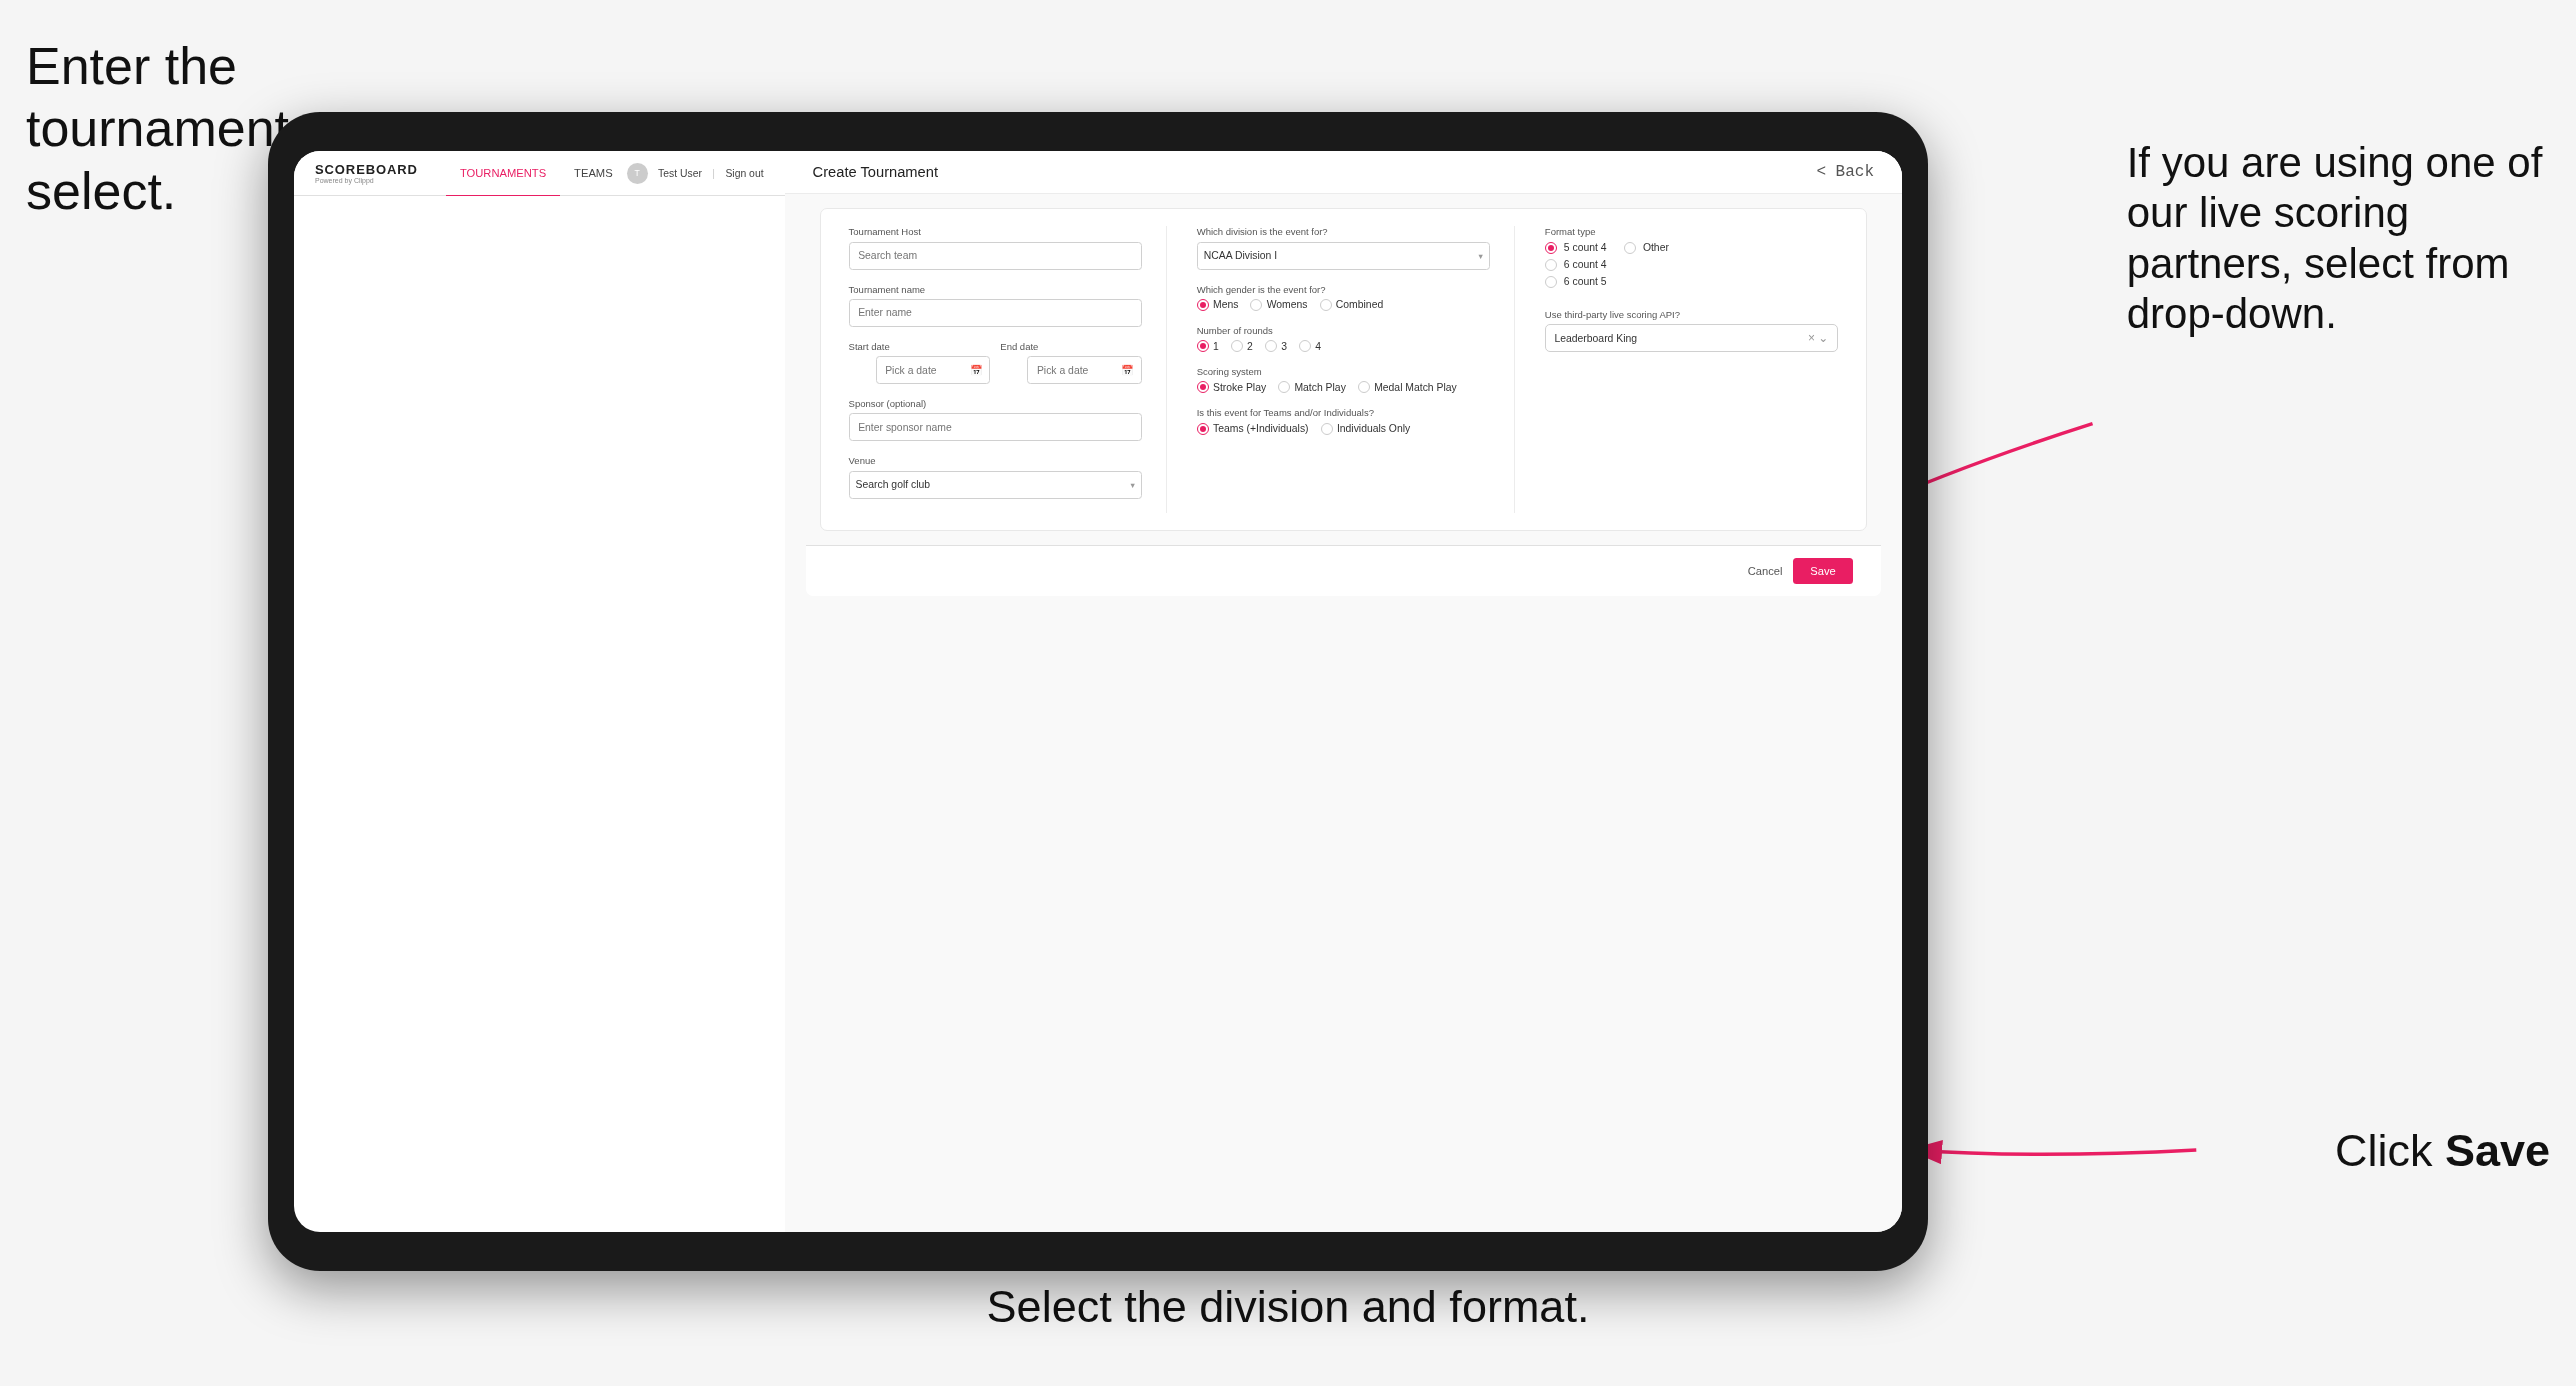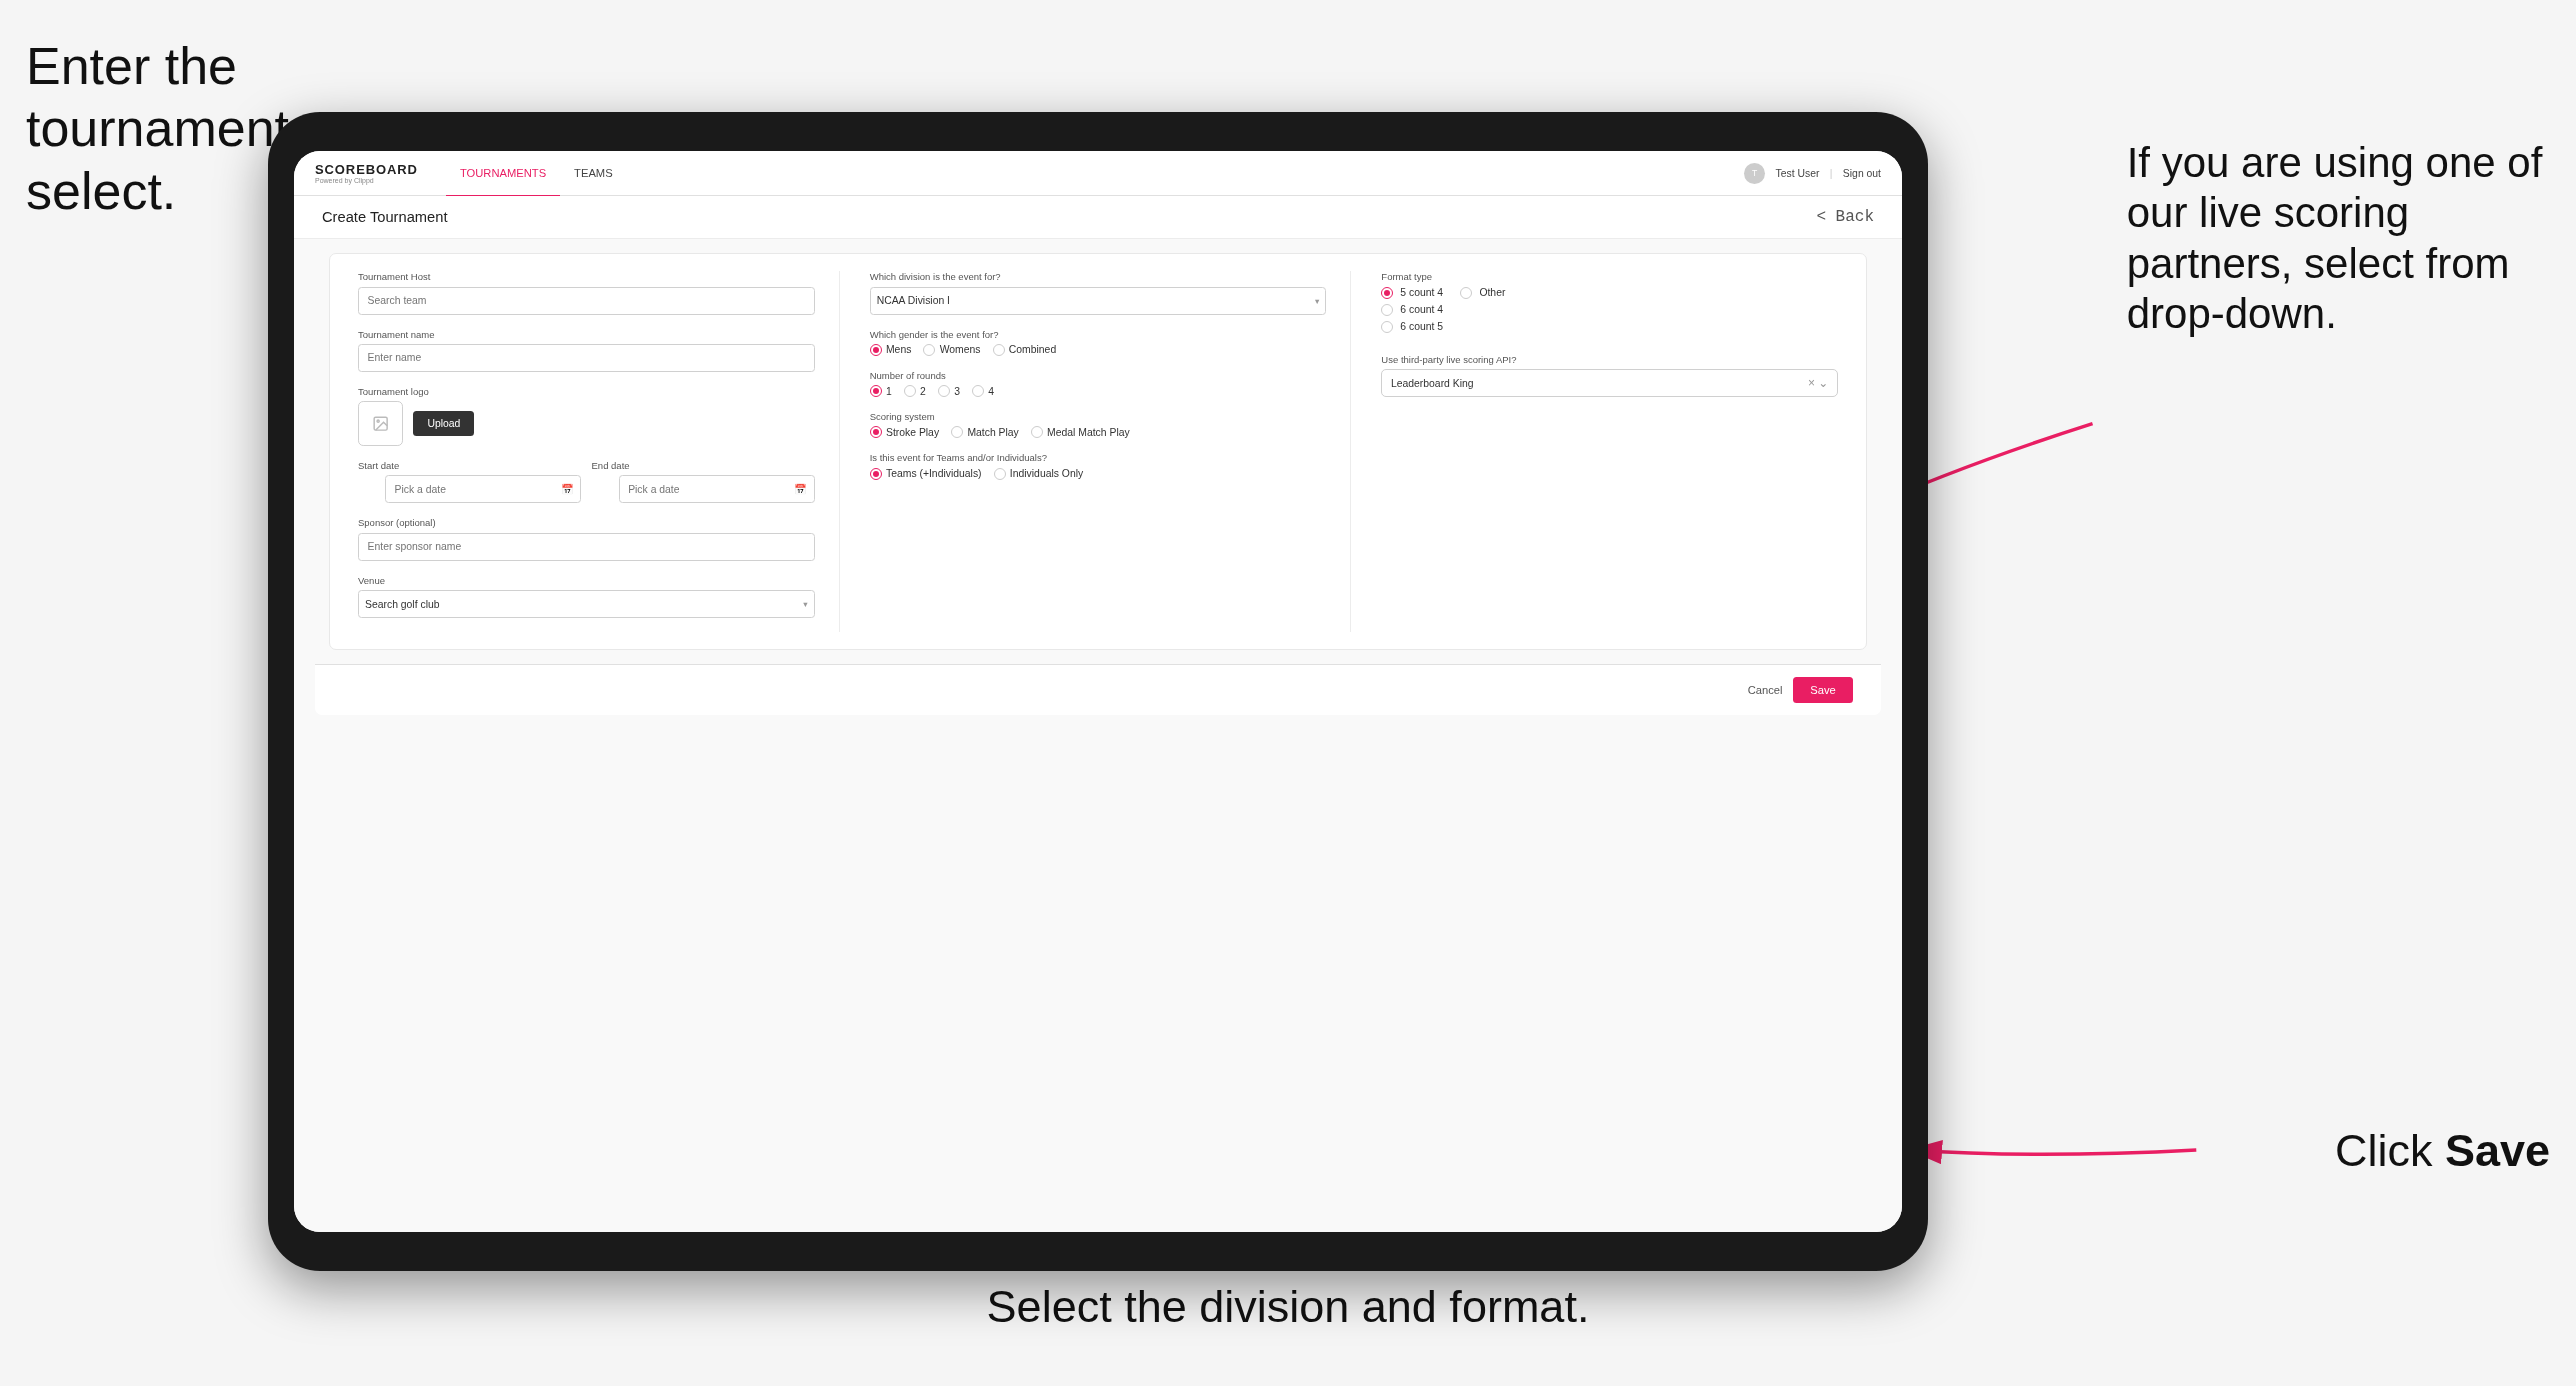--- a/index.html
+++ b/index.html
@@ -68,21 +68,21 @@
       justify-content: center;
     }
 
     .tablet-screen {
       width: 1608px;
       height: 1081px;
       background: #fff;
       border-radius: 26px;
       overflow: hidden;
       display: flex;
-      flex-direction: column;
+      flex-direction: row;
     }
 
     
     .navbar {
       display: flex;
       align-items: center;
       background: #fff;
       border-bottom: 0.9px solid #e0e0e0;
       padding: 0 21px;
       height: 45px;
@@ -489,33 +489,20 @@
         <div class="form-col">
           <div class="form-group">
             <label class="form-label">Tournament Host</label>
             <input class="form-input" type="text" placeholder="Search team" style="">
           </div>
           <div class="form-group">
             <label class="form-label">Tournament name</label>
             <input class="form-input" type="text" placeholder="Enter name" style="">
           </div>
           <div class="form-group">
-            <label class="form-label">Tournament logo</label>
-            <div class="logo-upload-area">
-              <div class="logo-placeholder">
-                <svg width="17.3" height="17.3" viewBox="0 0 24 24" fill="none" stroke="#bbb" stroke-width="2">
-                  <rect x="3" y="3" width="18" height="18" rx="2"></rect>
-                    <circle cx="8.5" cy="8.5" r="1.5"></circle>
-                    <polyline points="21 15 16 10 5 21"></polyline>
-                </svg>
-              </div>
-              <button class="upload-btn">Upload</button>
-            </div>
-          </div>
-          <div class="form-group">
             <div class="date-row">
               <div class="date-group">
                 <label class="form-label">Start date</label>
                 <div class="date-input-wrap">
                   <input type="text" placeholder="Pick a date" style="">
                   <span class="date-icon">📅</span>
                 </div>
               </div>
               <div class="date-group">
                 <label class="form-label">End date</label>

